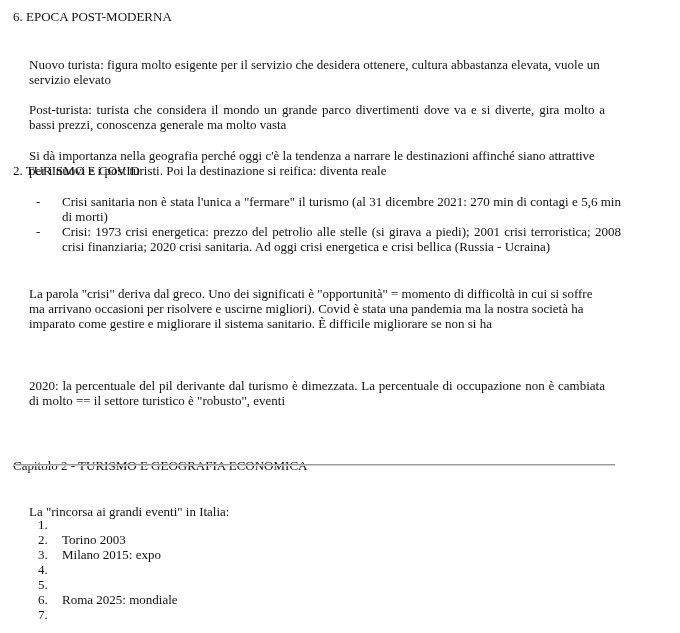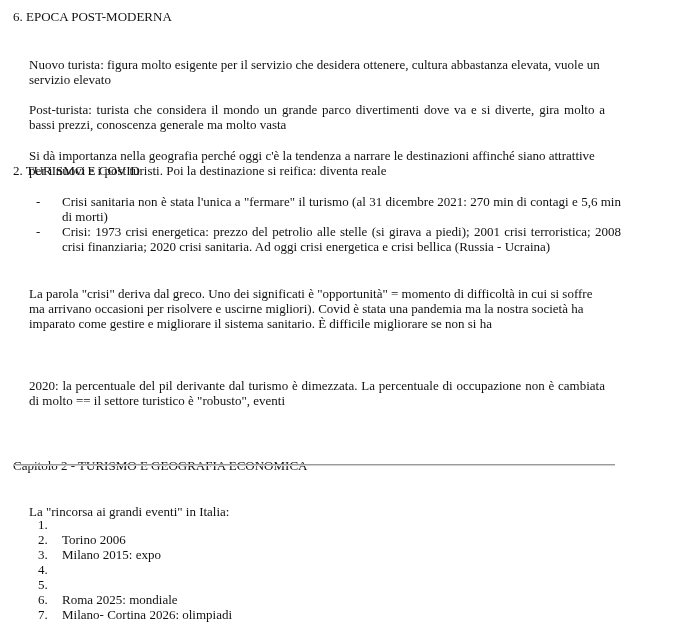--- a/index.html
+++ b/index.html
@@ -62,20 +62,20 @@
     <p class="justify">2020: la percentuale del pil derivante dal turismo è dimezzata. La percentuale di occupazione non è cambiata di molto == il settore turistico è "robusto", eventi</p>
   </div>
 
   <h2 id="h-cap2" class="heading">Capitolo 2 - TURISMO E GEOGRAFIA ECONOMICA</h2>
   <div class="rule"></div>
 
   <p id="p-rincorsa">La "rincorsa ai grandi eventi" in Italia:</p>
 
   <ol class="events">
     <li><span class="num">1.</span></li>
-    <li><span class="num">2.</span><span>Torino 2006</span></li>
+    <li><span class="num">2.</span><span>Torino 2003</span></li>
     <li><span class="num">3.</span><span>Milano 2015: expo</span></li>
     <li><span class="num">4.</span></li>
     <li><span class="num">5.</span></li>
     <li><span class="num">6.</span><span>Roma 2025: mondiale</span></li>
-    <li><span class="num">7.</span><span>Milano- Cortina 2026: olimpiadi</span></li>
+    <li><span class="num">7.</span></li>
   </ol>
 </div>
 
 </body></html>

